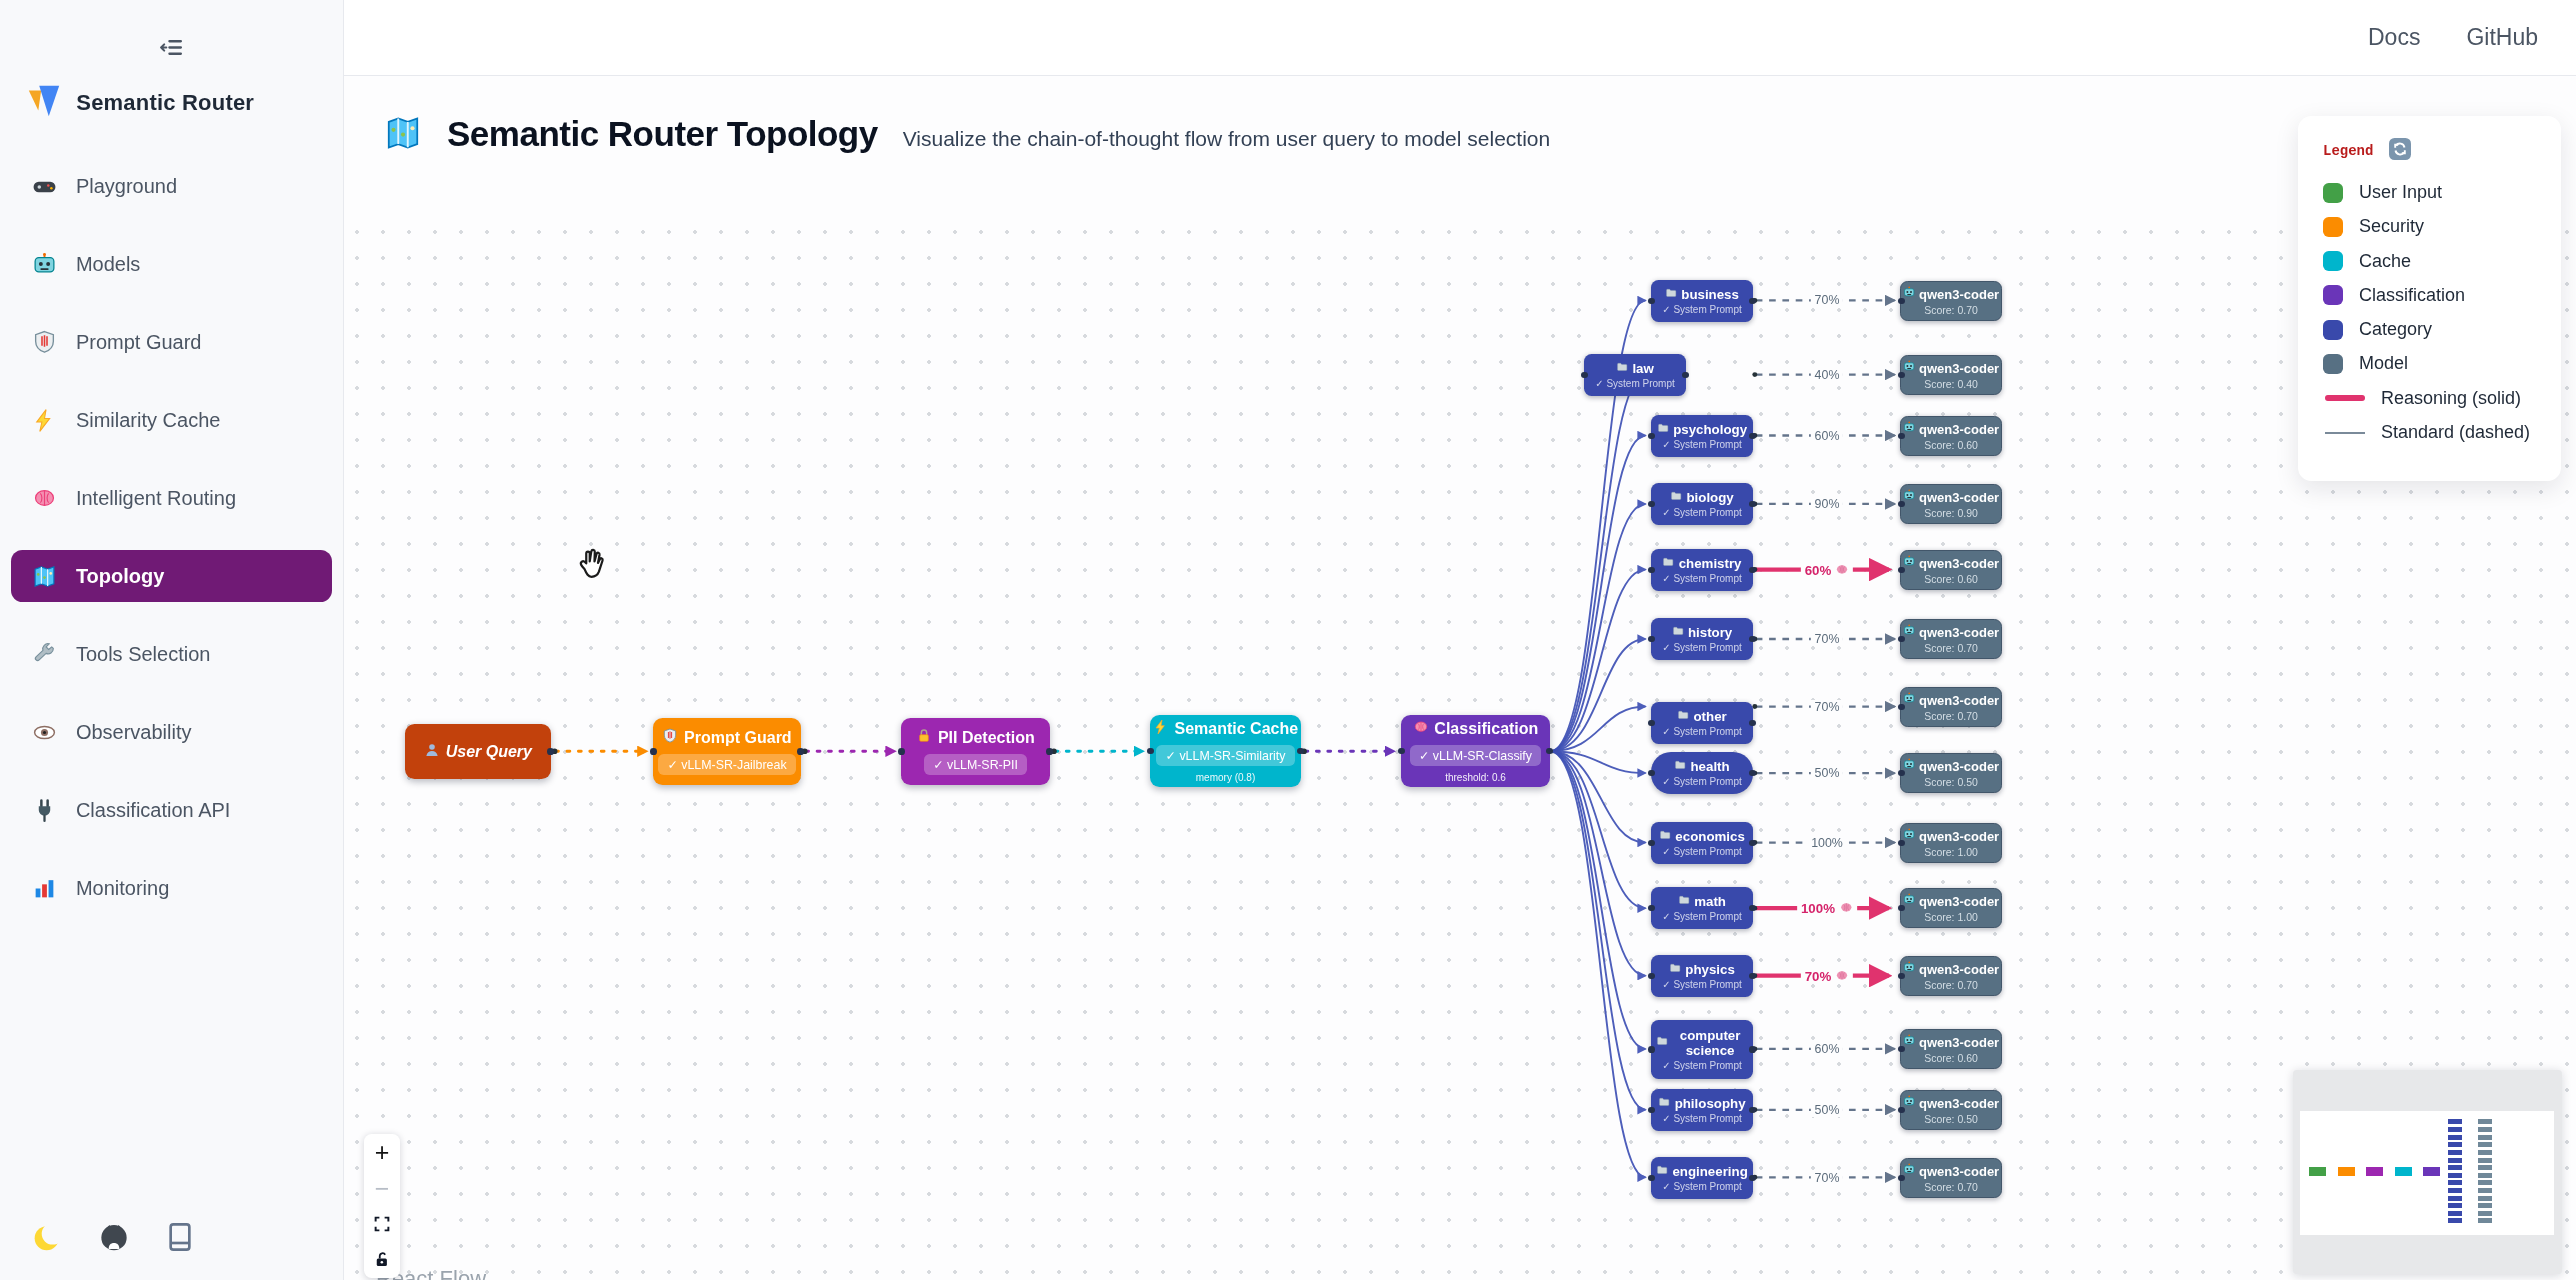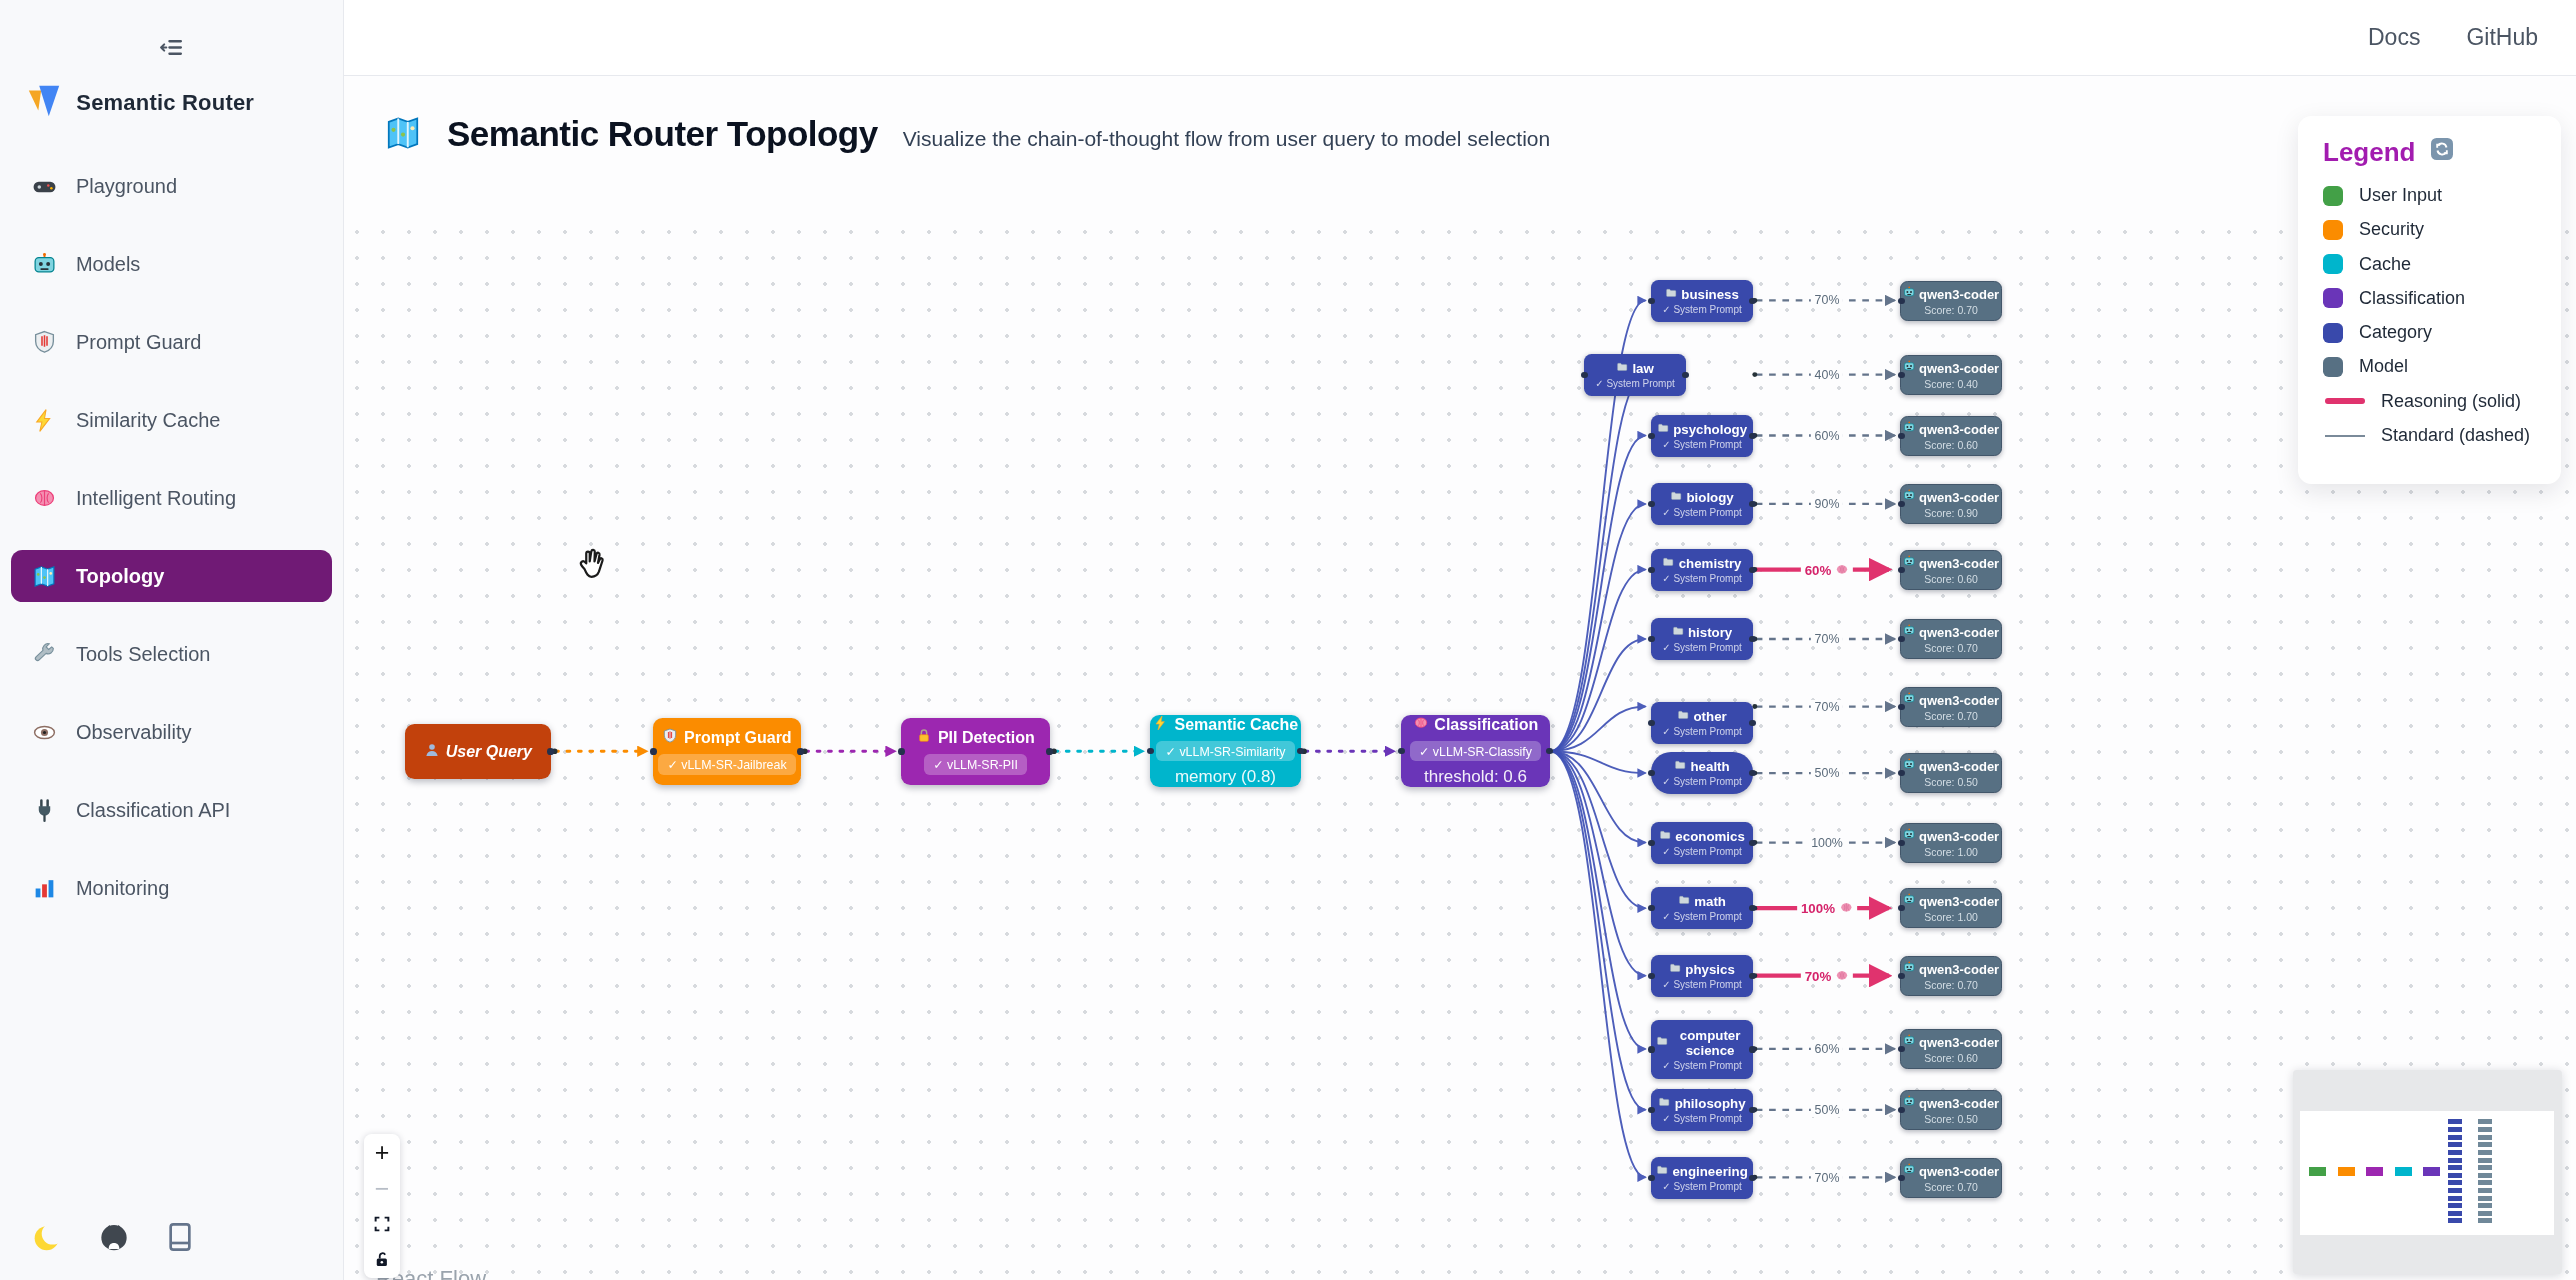--- a/index.html
+++ b/index.html
@@ -39,21 +39,21 @@
   .headerblock { position:absolute; left:40px; top:32px; display:flex; align-items:baseline; gap:25px; z-index:5; }
   .headerblock .hico { position:relative; top:5.7px; }
   .headerblock h1 { font-size:35px; font-weight:800; color:#0b1220; letter-spacing:-0.5px; }
   .headerblock p { font-size:21px; color:#334155; }
 
   
   .pnode { position:absolute; border-radius:9.5px; color:#fff; display:flex; flex-direction:column;
            align-items:center; justify-content:center; gap:5.7px; box-shadow:0 2.9px 7.6px rgba(15,23,42,.28); cursor:grab; }
   .pnode .t { font-weight:700; font-size:16px; display:flex; align-items:center; gap:5.7px; }
   .pnode .badge { background:rgba(255,255,255,.26); border-radius:5.7px; font-size:12.4px; padding:2.9px 9.5px; display:flex; gap:5.7px; }
-  .pnode .sub { font-size:17px; opacity:.92; }
+  .pnode .sub { font-size:10px; opacity:.92; }
   .cat { position:absolute; width:102px; background:#3949ab; border-radius:7.6px; color:#fff;
          display:flex; flex-direction:column; align-items:center; justify-content:center;
          box-shadow:0 1.9px 5.7px rgba(15,23,42,.3); padding:3.8px 1.9px; cursor:grab; }
   .cat .t { font-size:13.3px; font-weight:700; display:flex; align-items:center; gap:3.8px; text-align:center; line-height:1.15; }
   .cat .s { font-size:10px; color:rgba(255,255,255,.75); margin-top:1.9px; }
   .model { position:absolute; width:102px; background:#577083; border:1px solid #42566a; border-radius:7.6px; color:#fff;
            display:flex; flex-direction:column; align-items:center; justify-content:center;
            box-shadow:0 1.9px 5.7px rgba(15,23,42,.3); cursor:grab; }
   .model .t { font-size:13px; font-weight:700; display:flex; align-items:center; gap:3.8px; }
   .model .s { font-size:10.5px; color:#d4dee5; margin-top:1.9px; }
@@ -62,21 +62,21 @@
 
   .elabel { position:absolute; transform:translate(-50%,-50%); font-size:12.4px; color:#5b6b7b;
             background:#fdfdfe; padding:0 3.8px; z-index:4; white-space:nowrap; }
   .elabel.reason { color:#d5246b; font-weight:700; font-size:13.3px; background:#fdfdfe;
                    display:flex; align-items:center; gap:3.8px; }
 
   
   .legend { position:absolute; right:15px; top:40px; width:263px; background:#fff; border-radius:13.3px;
             box-shadow:0 7.6px 25px rgba(15,23,42,.1); padding:21px 25px 25px; z-index:10; }
   .legend .lt { display:flex; align-items:center; gap:15px; margin-bottom:17px; }
-  .legend .lt span { font-size:26px; font-weight:700; color:#a21caf; }
+  .legend .lt span { font-size:14px; font-weight:700; color:#b91c1c;font-family:Liberation Mono, monospace; }
   .lrow { display:flex; align-items:center; gap:16px; margin-bottom:13.3px; }
   .lrow .sw { width:20px; height:20px; border-radius:5.7px; flex:none; }
   .lrow .lb { font-size:18px; color:#1f2937; }
   .lrow .ln { width:40px; flex:none; }
 
   
   .controls { position:absolute; left:20px; top:1058px; width:36px; background:#fff; border-radius:7.6px;
               box-shadow:0 1.9px 7.6px rgba(15,23,42,.18); z-index:10; display:flex; flex-direction:column; }
   .ctl { width:36px; height:36px; display:flex; align-items:center; justify-content:center;
          cursor:pointer; font-size:25px; color:#111; background:none; border:none; }

